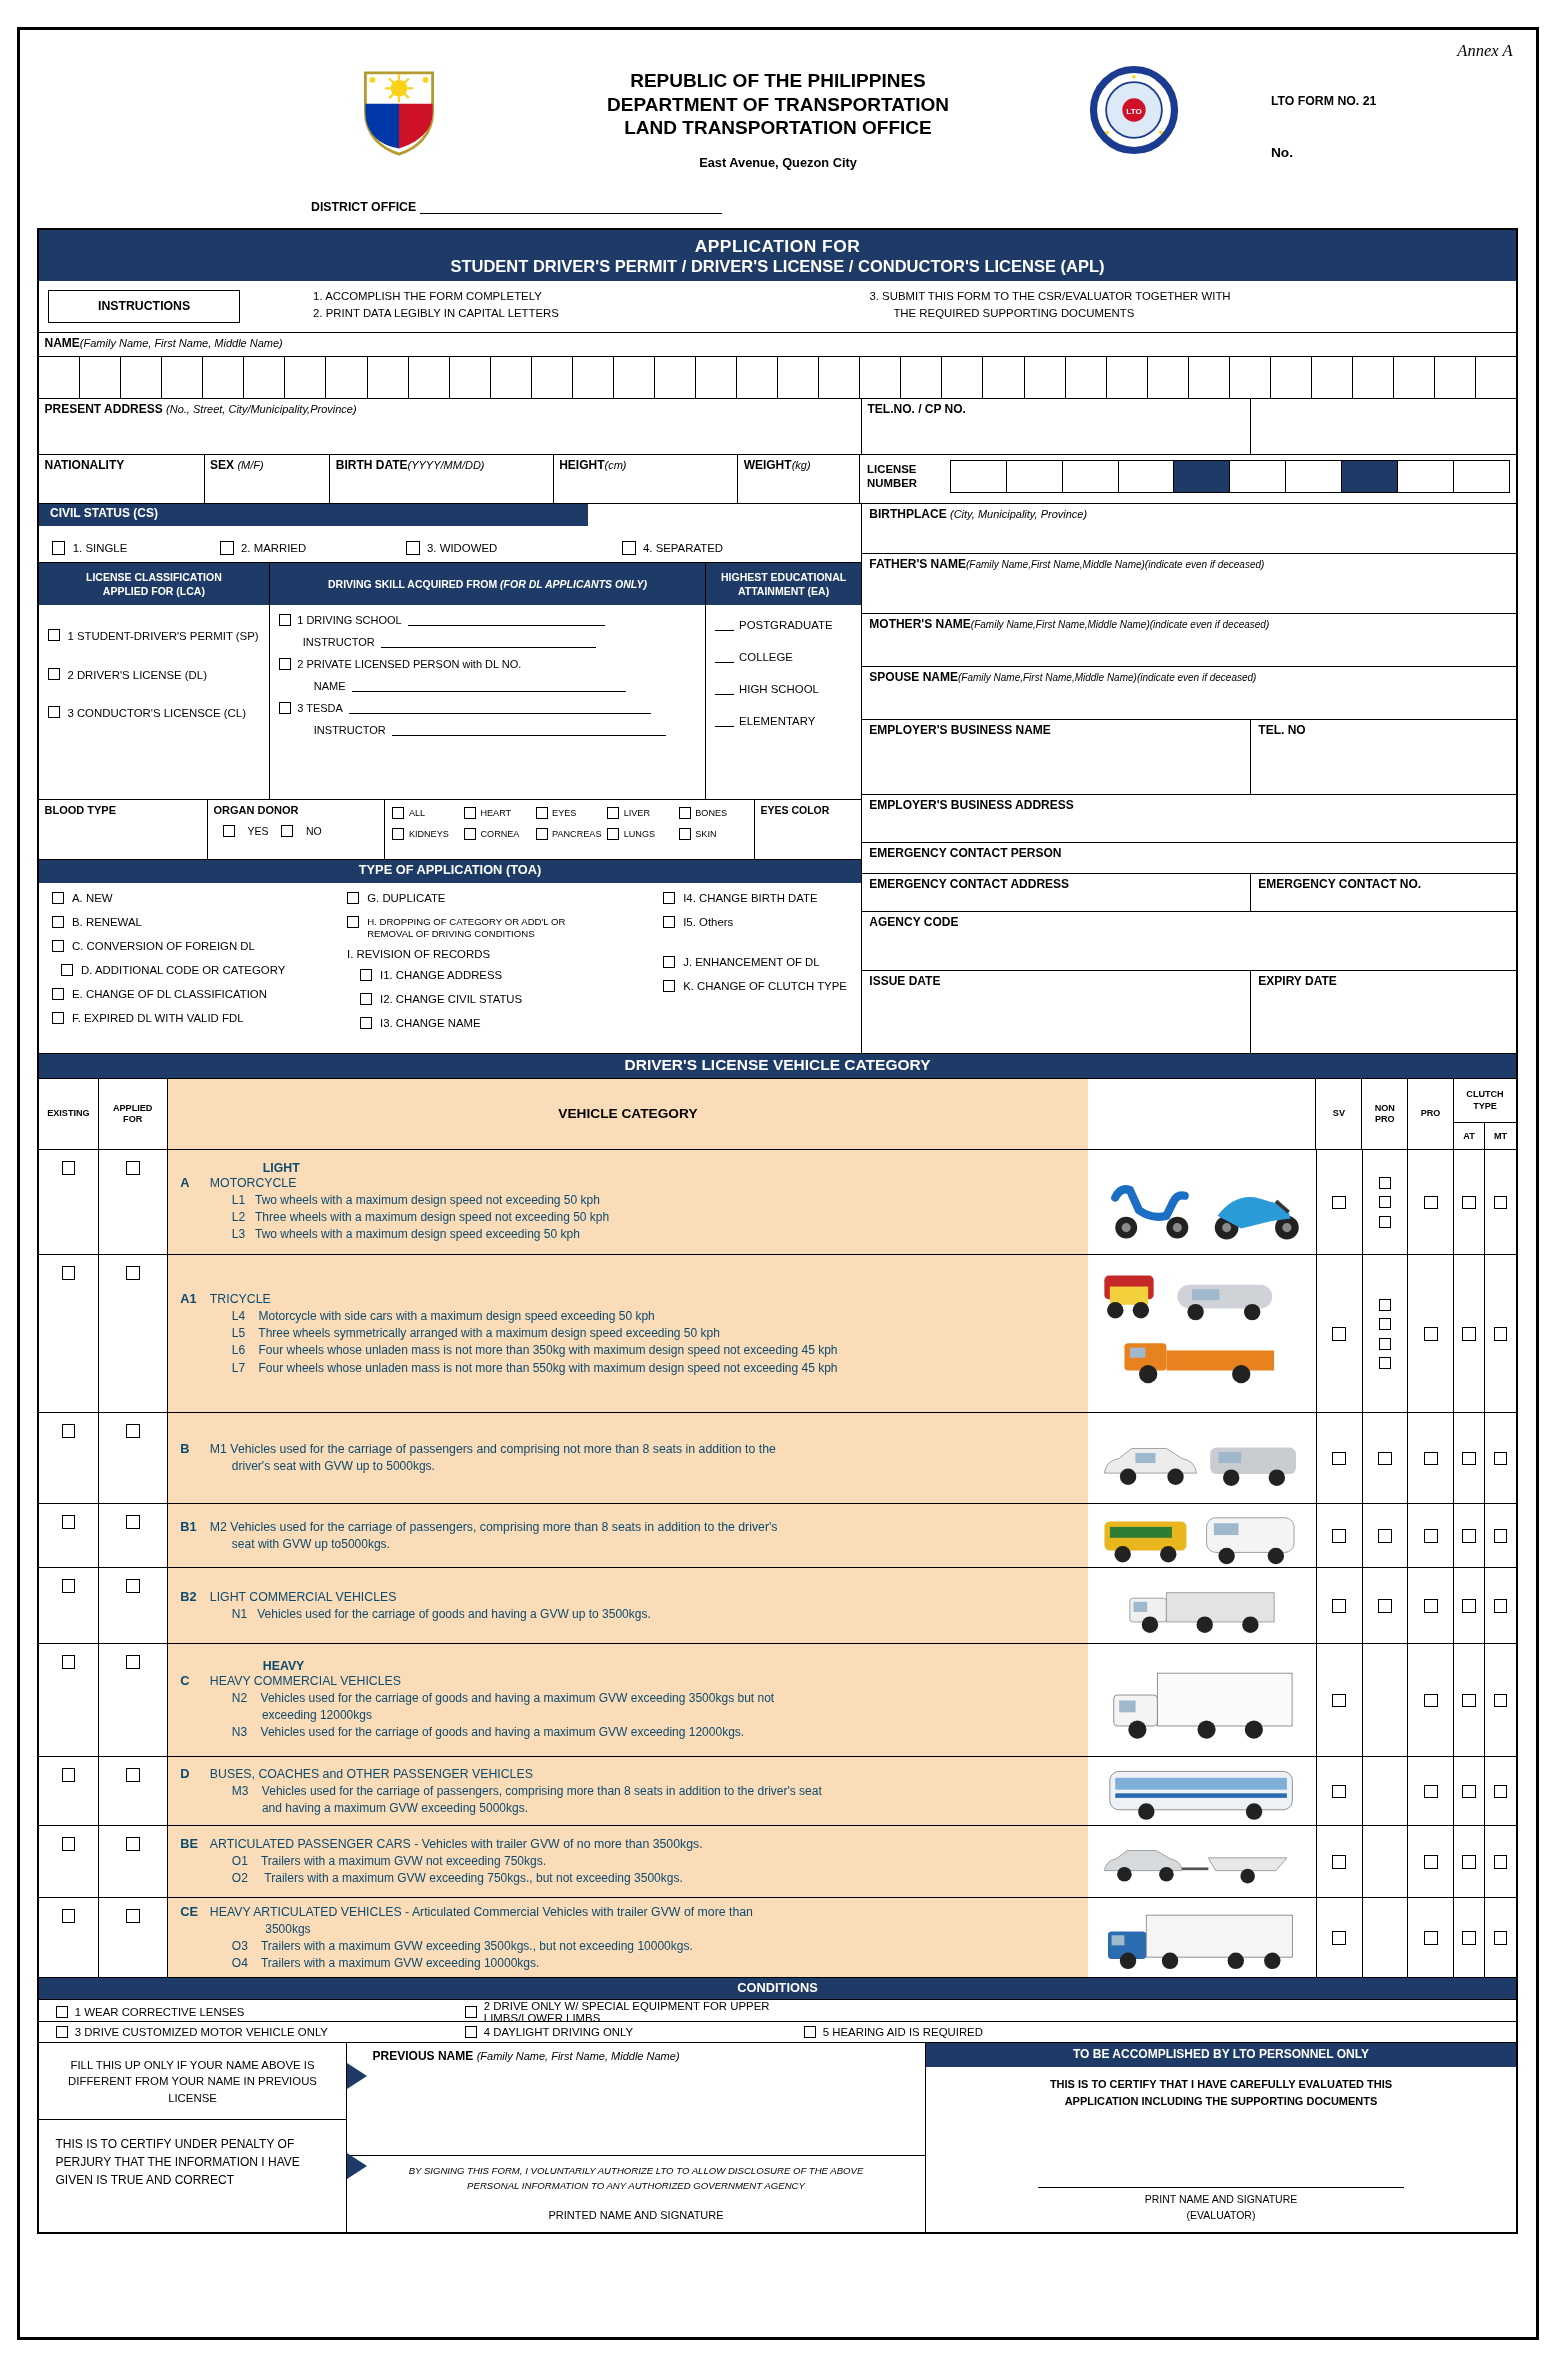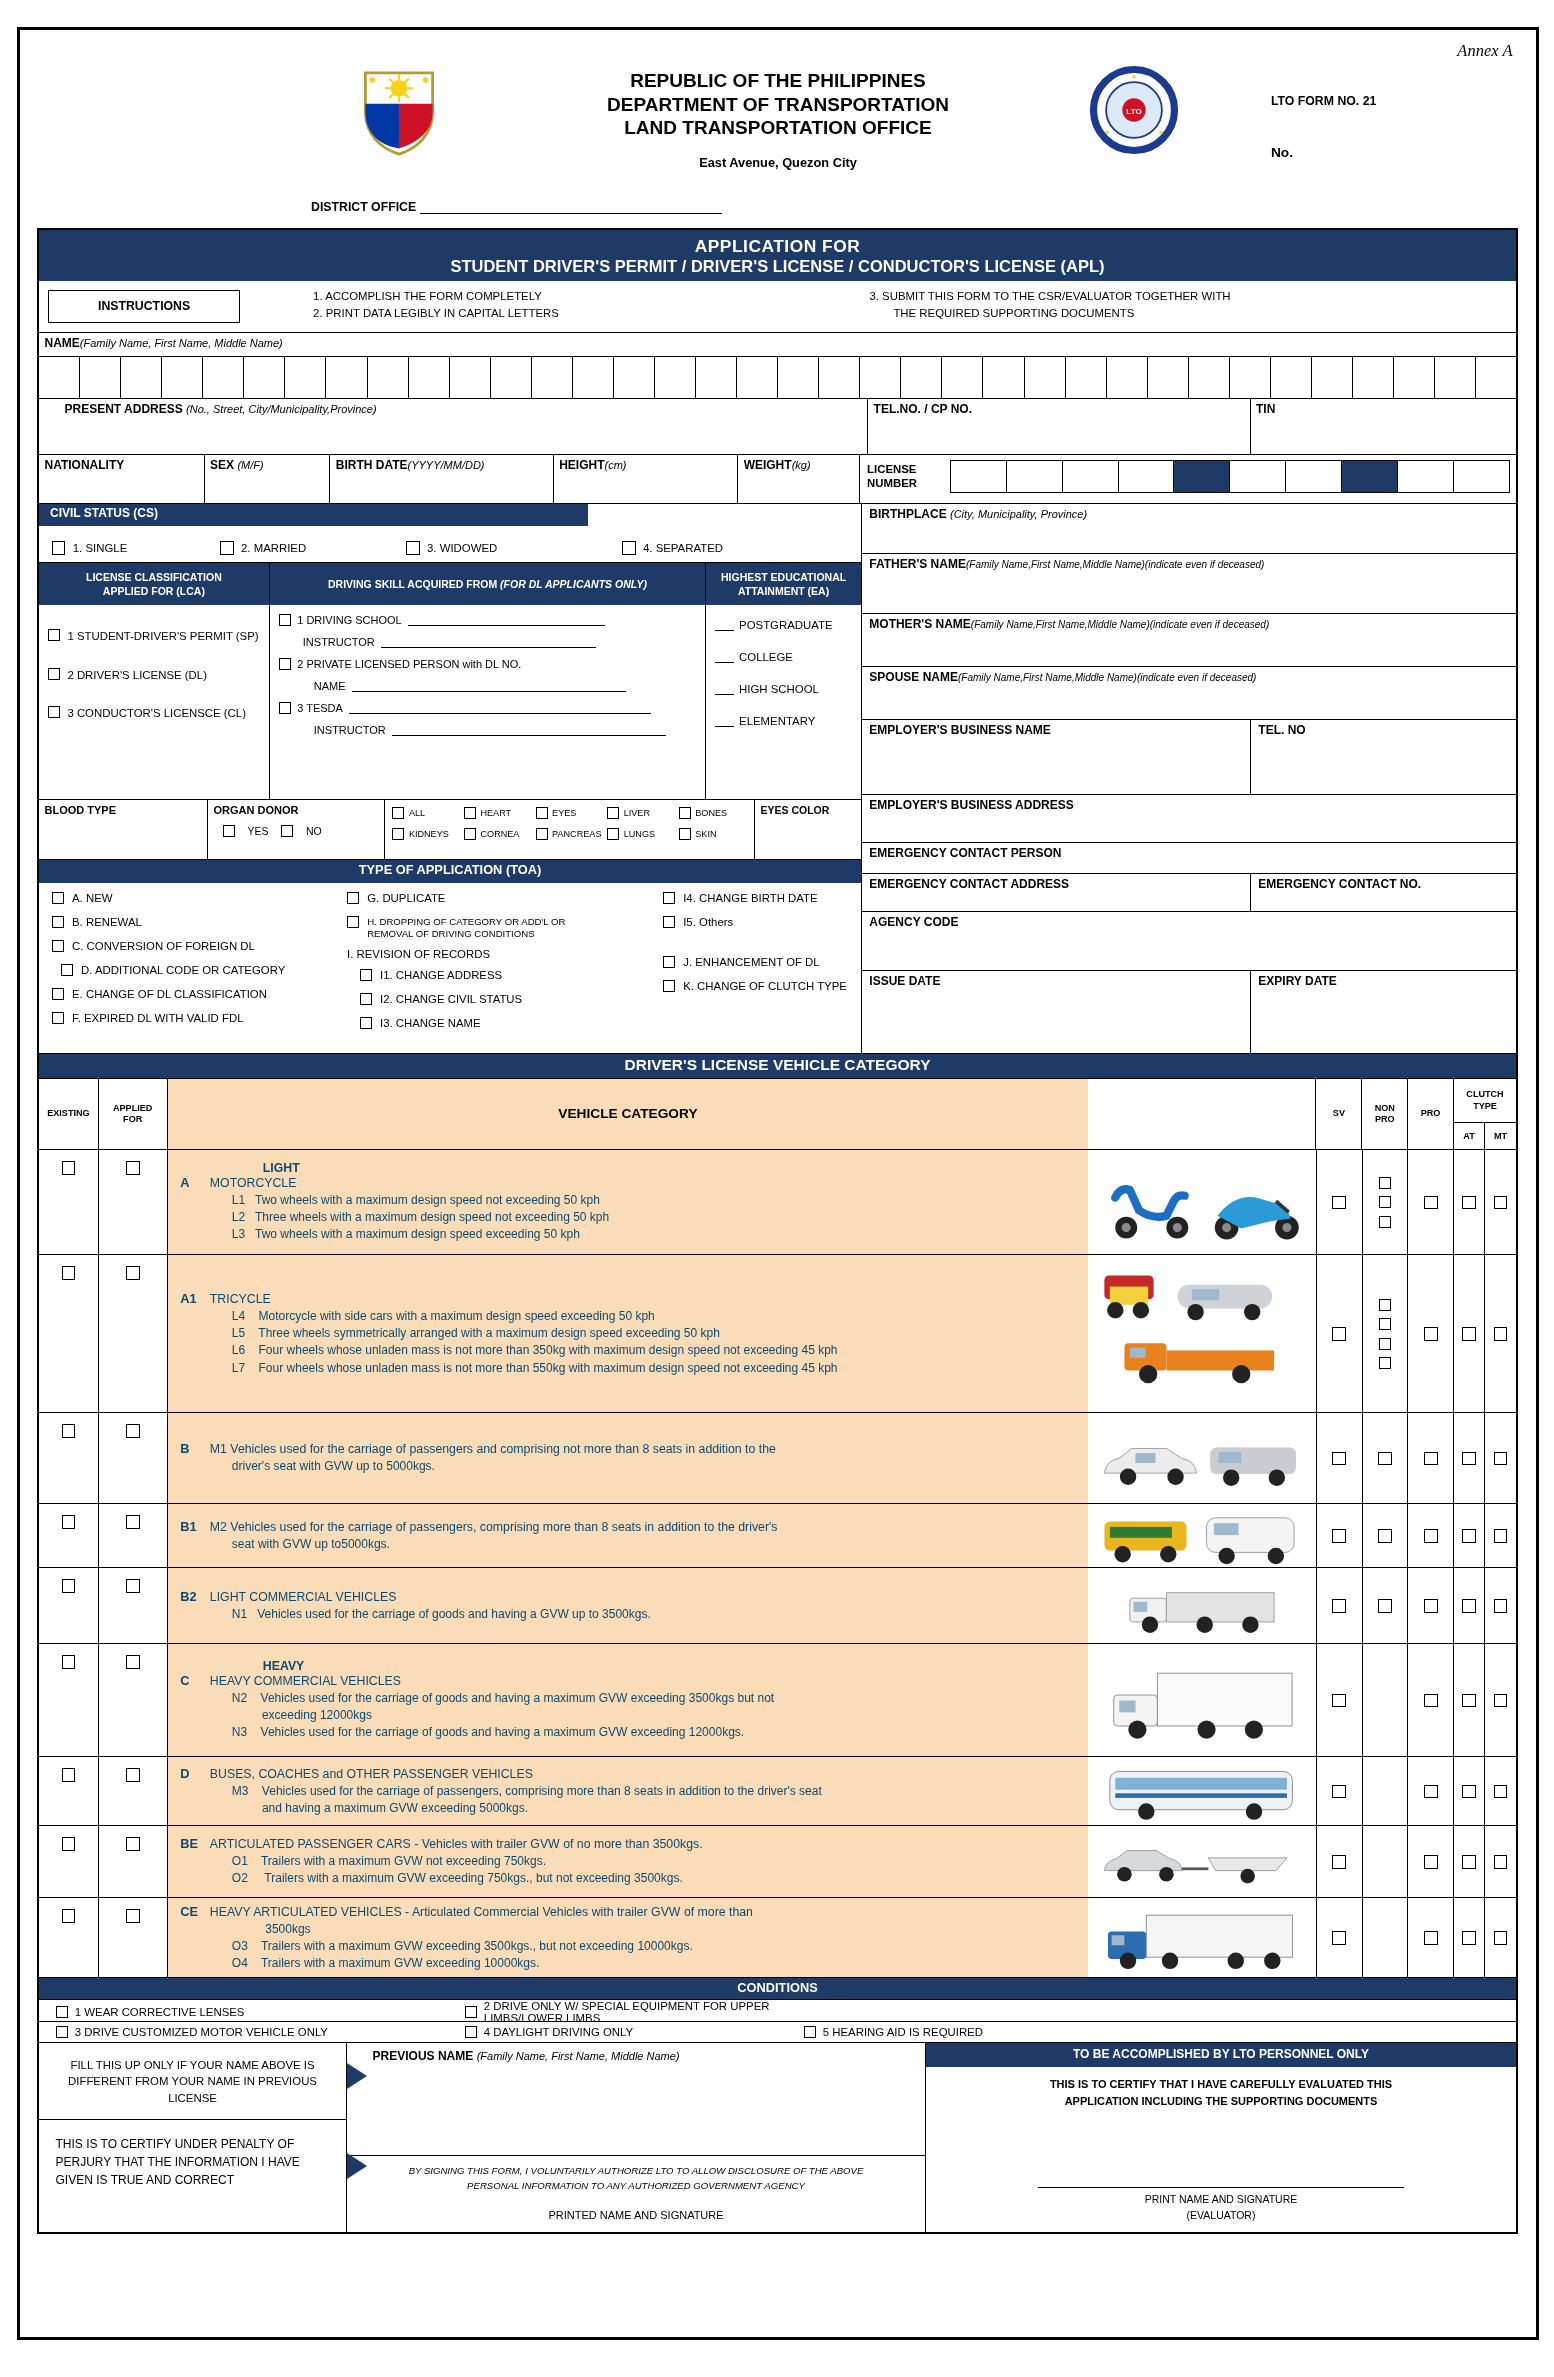--- a/index.html
+++ b/index.html
@@ -43,21 +43,21 @@
   .instr-right { flex:1; padding:7.3px 0 0 7.3px; font-size:11.4px; line-height:1.5; }
 
   .lbl { font-weight:bold; font-size:12px; }
   .hint { font-style:italic; font-weight:normal; font-size:11px; }
 
   .name-label { height:24px; padding:3.7px 0 0 5.5px; }
   .cells-row { display:flex; height:42px; border-top:1.8px solid #000; }
   .cells-row .ccell { flex:1; border-left:1.4px solid #000; }
   .cells-row .ccell:first-child { border-left:none; }
 
-  .addr-row { height:56px; display:flex;padding-left:20px; }
+  .addr-row { height:56px; display:flex; }
   .cellpad { padding:3.7px 0 0 5.5px; }
   .addr { width:823px; } .tel { width:389px; } .tin { width:270px; }
 
   .pers-row { height:49px; display:flex; }
   .p-nat{width:166px}.p-sex{width:126px}.p-birth{width:224px}.p-hgt{width:185px}.p-wgt{width:122px}
   .p-lic { width:658px; display:flex; padding:5.5px 5.5px 5.5px 7.3px; }
   .lic-lbl { font-weight:bold; font-size:11.4px; line-height:1.25; width:84px; padding-top:1.8px; }
   .lic-cells { flex:1; display:flex; height:33px; }
   .lic-cells .ccell { flex:1; border:1.4px solid #000; margin-left:-1.4px; background:#fff; }
   .lic-cells .ccell.dark { background:var(--navy); }
@@ -281,23 +281,20 @@
           <div class="ccell"></div>
         </div>
 
     <div class="addr-row bt">
       <div class="addr br cellpad">
         <span class="lbl">PRESENT ADDRESS</span>
         <span class="hint">(No., Street, City/Municipality,Province)</span>
       </div>
       <div class="tel br cellpad">
         <span class="lbl">TEL.NO. / CP NO.</span>
-      </div>
-      <div class="tin cellpad">
-        <span class="lbl">TIN</span>
       </div>
     </div>
 
     <div class="pers-row bt">
       <div class="p-nat br cellpad">
         <span class="lbl">NATIONALITY</span>
       </div>
       <div class="p-sex br cellpad">
         <span class="lbl">SEX</span>
         <span class="hint">(M/F)</span>

